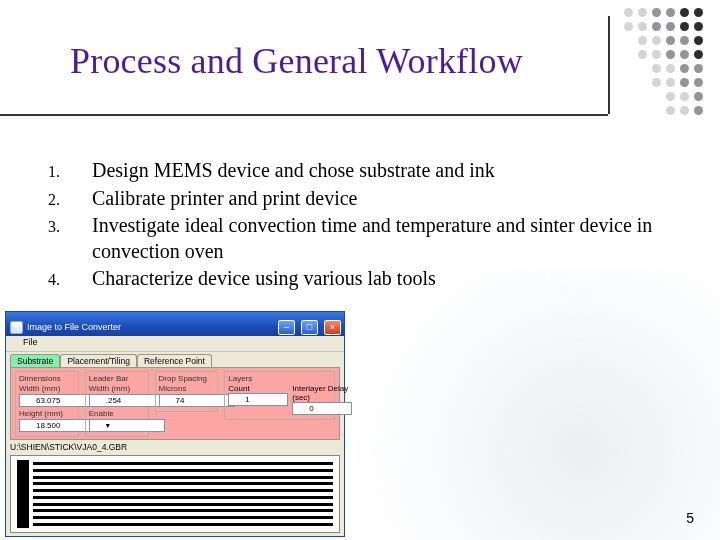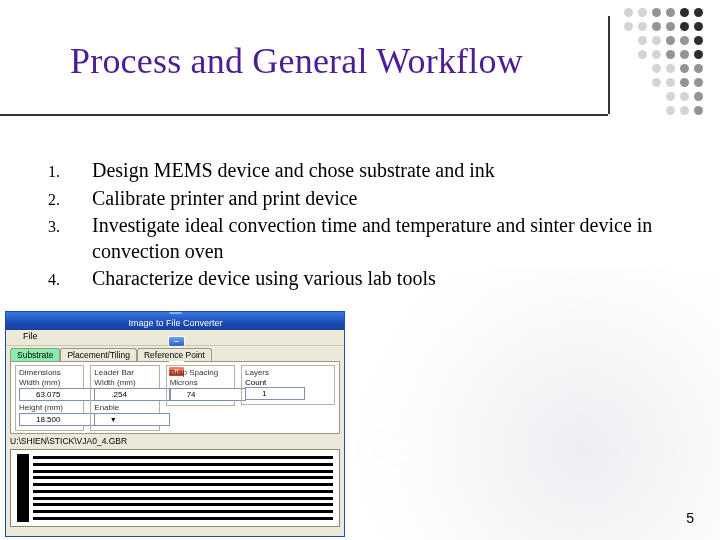--- a/index.html
+++ b/index.html
@@ -110,23 +110,22 @@
     font-size: 9px;
     background: #ece9d8;
     color: #000;
   }
   .app .titlebar {
     height: 18px;
     background: linear-gradient(#3a79e0, #1b4db8 60%, #1a3f9b);
     display: flex;
     align-items: center;
     color: #fff;
-    padding: 0 3px 0 4px;
+    padding: 6px 3px 0 4px;
     gap: 4px;
-    flex-direction: column;
   }
   .tbicon {
     width: 11px; height: 11px;
     background: linear-gradient(#fff,#cfe3ff);
     border: 1px solid #8bb0e8;
     border-radius: 2px;
   }
   .titlebar .spacer { flex: 1; }
   .winbtn {
     width: 15px; height: 13px;
@@ -160,21 +159,21 @@
     font-size: 8.5px;
     border-radius: 3px 3px 0 0;
     position: relative;
   }
   .tab.active {
     background: #86efac;
     z-index: 2;
   }
   .tabbody {
     border: 1px solid #9a968a;
-    background: #ffffff;
+    background: #fca5a5;
     margin: 0 4px;
     padding: 3px 4px 2px;
   }
   .groups { display: flex; gap: 6px; align-items: flex-start; }
   .grp {
     border: 1px solid #b6b29e;
     padding: 2px 3px;
     font-size: 8px;
     min-width: 54px;
   }
@@ -359,20 +358,24 @@
         <div class="lbl">Microns</div>
         <div class="miniinput">74</div>
       </div>
       <div class="grp" style="min-width:86px">
         <div class="lbl">Layers</div>
         <div style="display:flex; gap:4px">
           <div>
             <div class="lbl">Count</div>
             <div class="miniinput" style="width:26px">1</div>
           </div>
+          <div>
+            <div class="lbl">Interlayer Delay (sec)</div>
+            <div class="miniinput" style="width:26px">0</div>
+          </div>
         </div>
       </div>
     </div>
   </div>
   <div class="pathline">U:\SHIEN\STICK\VJA0_4.GBR</div>
   <div class="canvas">
     <div class="blk"></div>
     <div class="bars">
       <div></div>
         <div></div>

